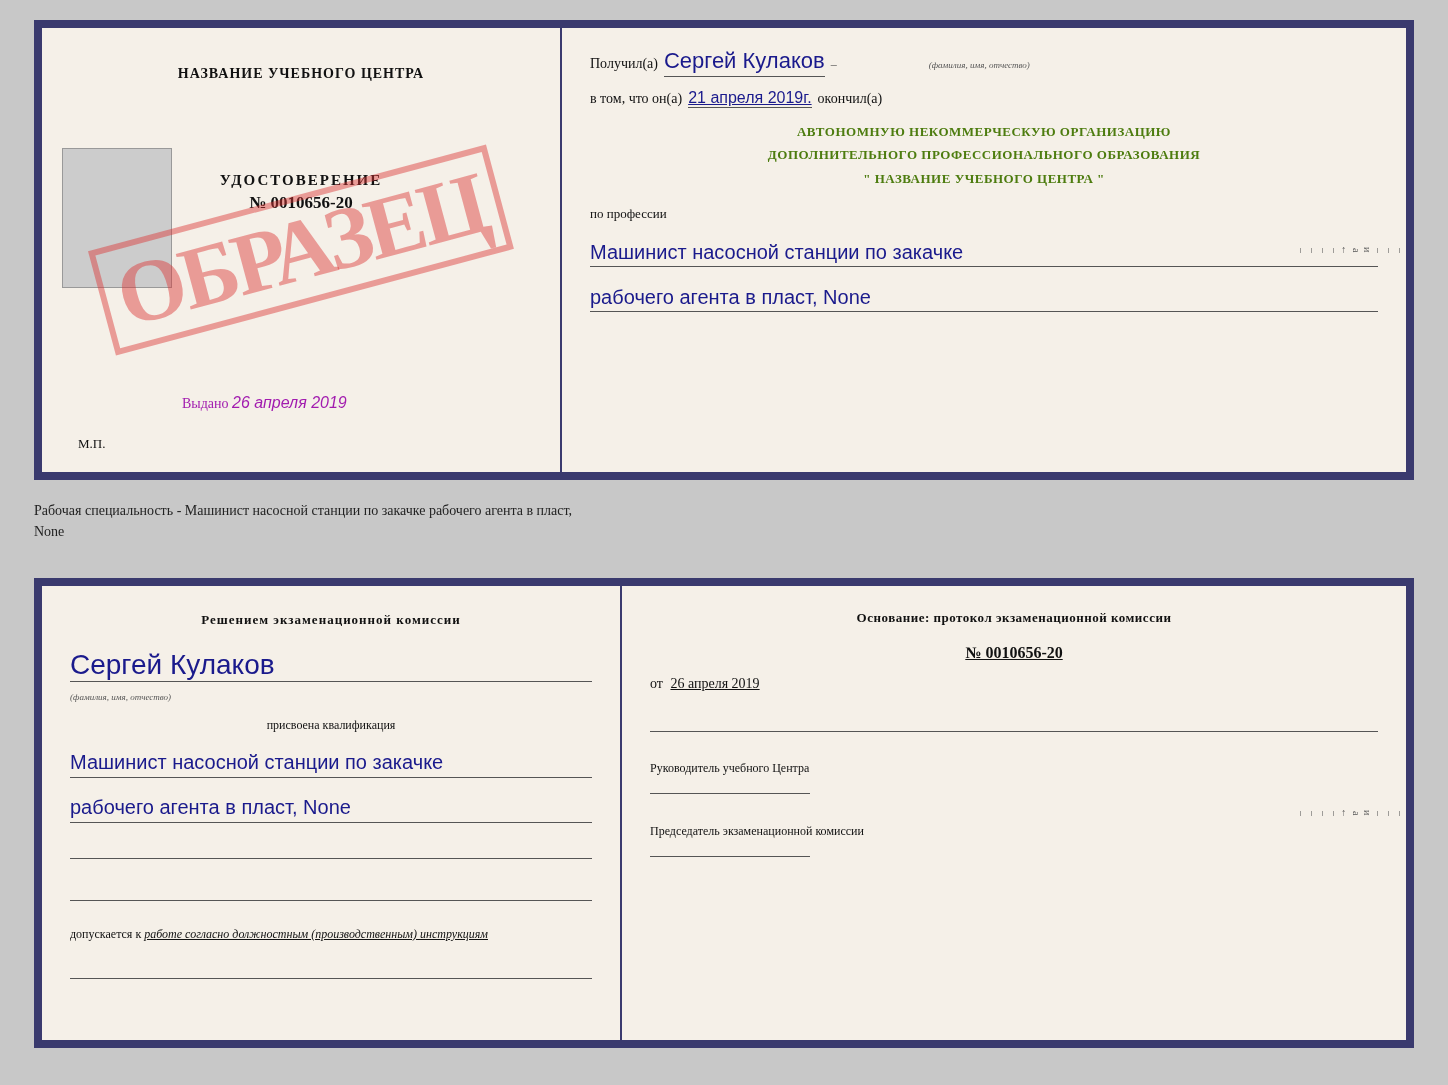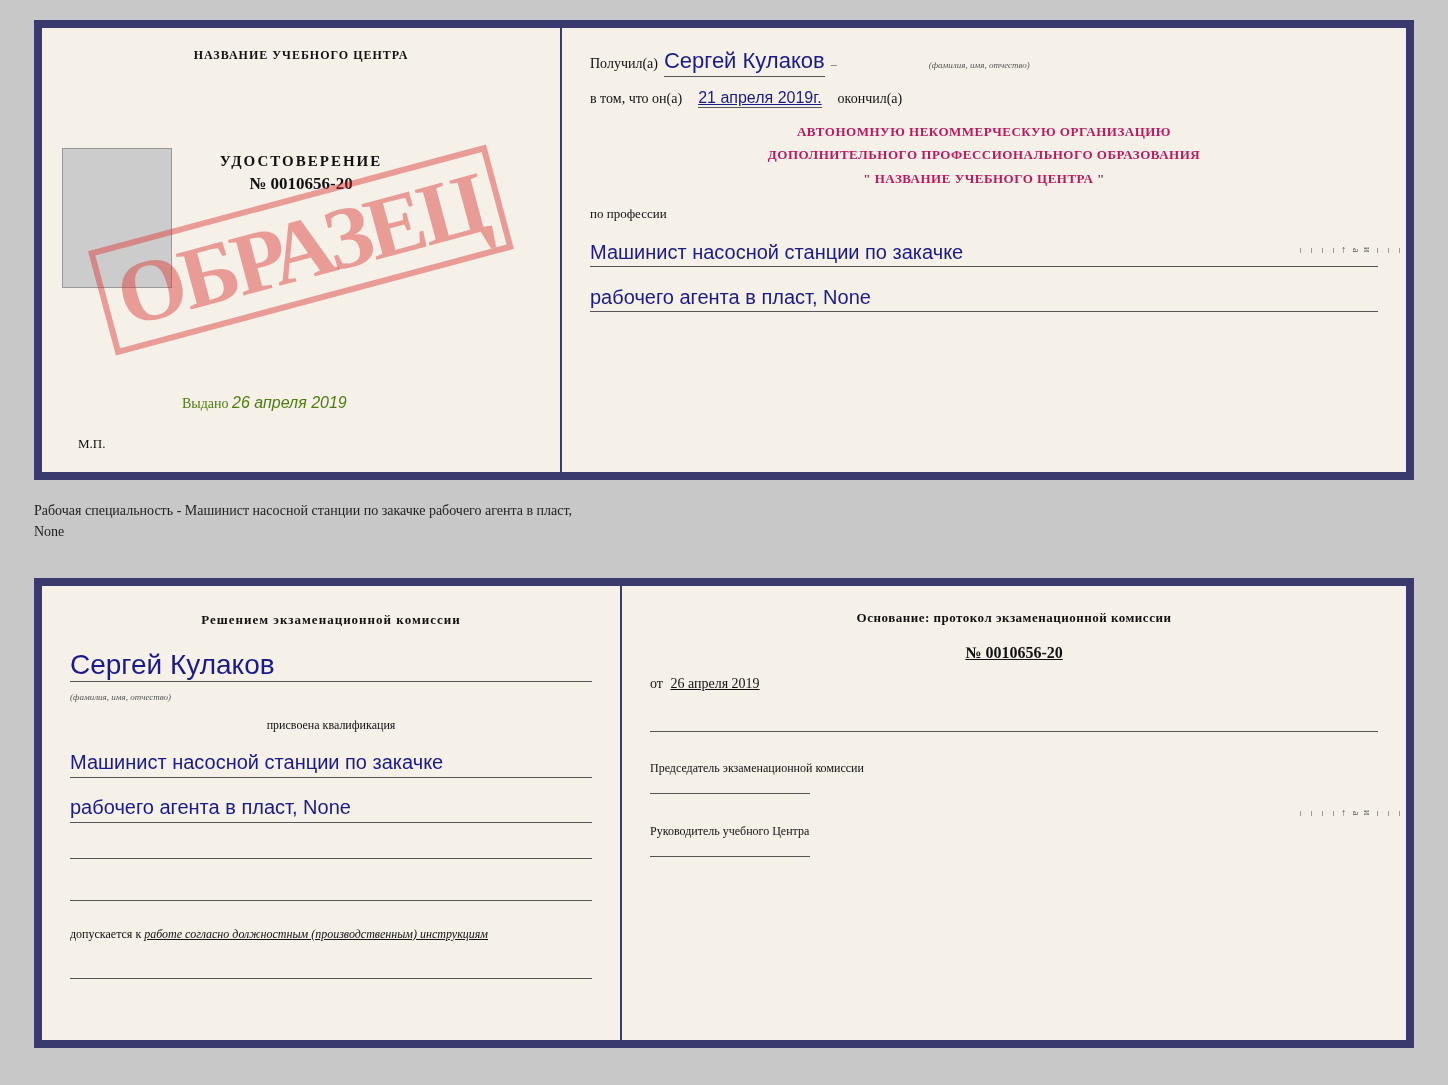--- a/index.html
+++ b/index.html
@@ -31,27 +31,28 @@
       width: 520px;
       border-right: 2px solid #3a3a6e;
       padding: 20px;
       display: flex;
       flex-direction: column;
       align-items: center;
       position: relative;
     }
 
     .school-name-top {
-      font-size: 12px;
+      font-size: 14px;
       font-weight: bold;
       letter-spacing: 1px;
       text-align: left;
       text-transform: uppercase;
       margin-bottom: 10px;
       color: #111;
+      margin-top: 18px;
     }
 
     .stamp-overlay {
       position: absolute;
       top: 50%;
       left: 50%;
       transform: translate(-50%, -50%) rotate(-15deg);
       font-size: 88px;
       font-weight: 900;
       color: rgba(220, 50, 50, 0.45);
@@ -91,21 +92,21 @@
       height: 140px;
       background: #ccc;
       border: 1px solid #999;
     }
 
     .issued-line {
       position: absolute;
       bottom: 60px;
       left: 140px;
       font-size: 14px;
-      color: #4d7c0f;
+      color: #a21caf;
     }
 
     .issued-line span.handwritten {
       font-style: italic;
       font-family: 'Brush Script MT', cursive, sans-serif;
       font-size: 16px;
     }
 
     .mp-line {
       position: absolute;
@@ -145,40 +146,40 @@
       font-size: 9px;
       color: #555;
       font-style: italic;
     }
 
     .date-line {
       font-size: 14px;
       color: #111;
       display: flex;
       align-items: baseline;
-      gap: 16px;
+      gap: 6px;
       text-align: center;
     }
 
     .handwritten-date {
       font-family: 'Brush Script MT', cursive, sans-serif;
       font-size: 16px;
       color: #1a1a8c;
       border-bottom: 1px solid #555;
       text-decoration: underline;
     }
 
     .org-block {
       text-align: center;
       font-size: 13px;
       letter-spacing: 0.5px;
       line-height: 1.8;
       text-transform: uppercase;
       font-weight: bold;
-      color: #be185d;
+      color: #4d7c0f;
     }
 
     .profession-label {
       font-size: 13px;
       color: #111;
       margin-top: 4px;
     }
 
     .handwritten-profession {
       font-family: 'Brush Script MT', cursive, sans-serif;
@@ -438,26 +439,26 @@
     <div class="protocol-number">№ 0010656-20</div>
 
     <div class="protocol-date">
       <span>от</span>
       <span style="text-decoration:underline; margin-left:4px;">26 апреля 2019</span>
     </div>
 
     <div class="blank-line"></div>
 
     <div class="signature-block">
+      <div>Руководитель учебного Центра</div>
+      <div class="sig-line"></div>
+    </div>
+
+    <div class="signature-block">
       <div>Председатель экзаменационной комиссии</div>
-      <div class="sig-line"></div>
-    </div>
-
-    <div class="signature-block">
-      <div>Руководитель учебного Центра</div>
       <div class="sig-line"></div>
     </div>
 
     <div class="right-edge-deco">
       <span>–</span>
         <span>–</span>
         <span>–</span>
         <span>и</span>
         <span>а</span>
         <span>←</span>

